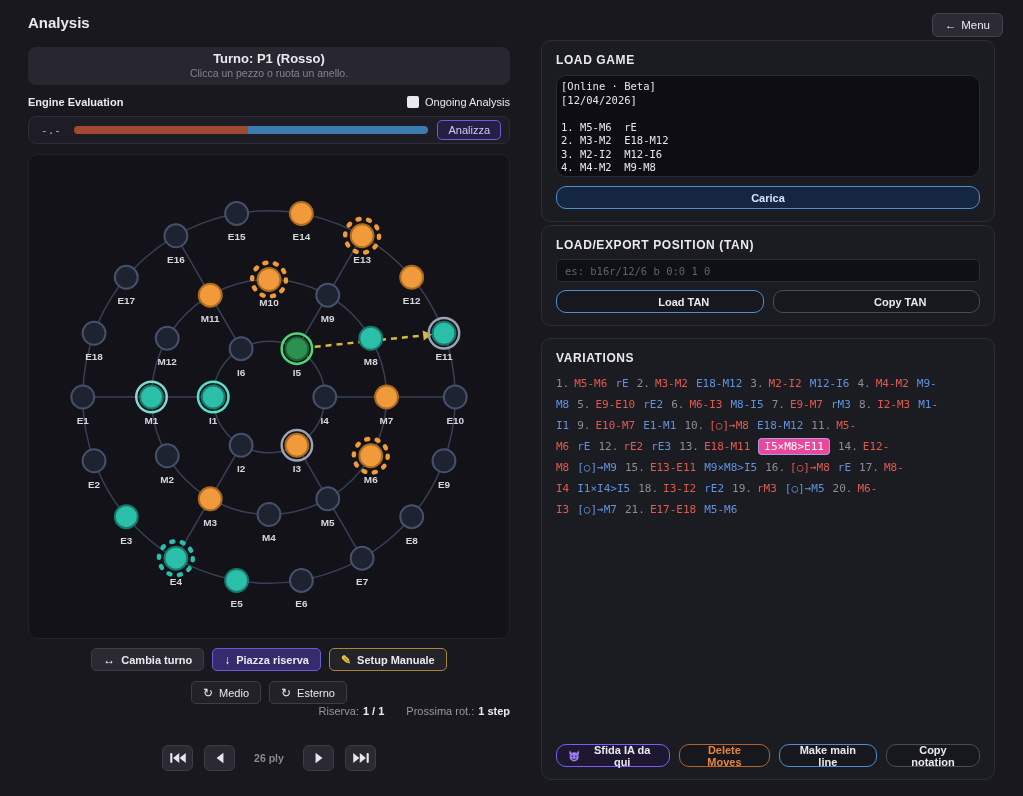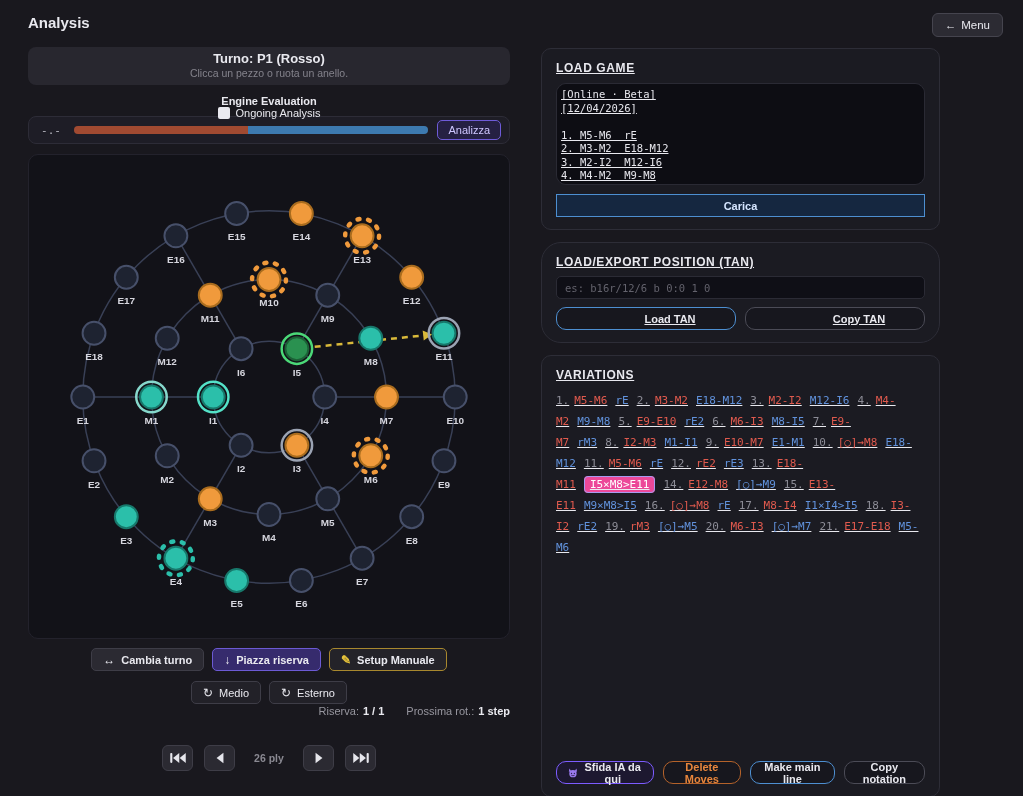--- a/index.html
+++ b/index.html
@@ -10,21 +10,21 @@
   .page-title { position:absolute; left:28px; top:14px; font-size:15px; font-weight:700; }
   .menu-btn { position:absolute; right:20px; top:13px; height:24px; padding:0 12px;
               background:#2c2b33; border:1px solid #45444e; border-radius:6px; color:#e9e9ef;
               font-size:11.5px; display:inline-flex; align-items:center; gap:5px; cursor:pointer; }
 
   .left-col { position:absolute; left:28px; top:47px; width:482px; }
   .turn-header { height:38px; background:#28272f; border-radius:8px; text-align:center; padding-top:4px; }
   .turn-title { font-size:13px; font-weight:700; }
   .turn-sub { font-size:10.5px; color:#84838c; margin-top:1px; }
 
-  .engine-row { margin-top:10px; display:flex; justify-content:space-between; align-items:center; height:14px;flex-direction:column; }
+  .engine-row { margin-top:10px; display:flex; justify-content:space-between; align-items:center; height:14px; }
   .engine-label { font-size:11px; font-weight:700; }
   .ongoing { display:flex; align-items:center; gap:6px; font-size:11px; }
   .checkbox { width:12px; height:12px; background:#e9e9ef; border-radius:2px; cursor:pointer; }
 
   .eval-row { margin-top:7px; height:28px; background:#1e1d26; border:1px solid #2d2c37;
               border-radius:8px; display:flex; align-items:center; padding:0 8px; gap:9px; }
   .eval-score { font-family:"DejaVu Sans Mono",monospace; font-size:11px; color:#b9b9c2; width:28px; text-align:center; }
   .eval-bar { flex:1; height:8px; border-radius:4px; overflow:hidden; display:flex; background:#2a2a33; }
   .eval-red { height:100%; }
   .eval-blue { height:100%; flex:1; }
@@ -49,37 +49,37 @@
   .status-row { margin-top:1px; text-align:right; font-size:11px; color:#97969f; height:14px; }
   .status-row b { color:#e9e9ef; margin-left:4px; }
   .status-gap { display:inline-block; width:22px; }
 
   .playback { margin-top:26px; display:flex; justify-content:center; align-items:center; gap:11px; }
   .pb-btn { width:31px; height:26px; background:#2b2a32; border:1px solid #3e3d47; border-radius:6px;
             display:flex; align-items:center; justify-content:center; cursor:pointer; }
   .pb-btn svg { fill:#e6e6ec; }
   .ply { font-size:10.5px; color:#8a8992; width:46px; text-align:center;font-weight:bold; }
 
-  .right-col { position:absolute; left:541px; top:48px; width:399px;text-decoration:underline; }
+  .right-col { position:absolute; left:541px; top:40px; width:454px; }
   .panel { background:#1b1b22; border:1px solid #2d2d37; border-radius:10px; padding:12px 14px; }
   .panel-title { font-size:12px; font-weight:700; letter-spacing:0.6px; }
 
   .game-box { margin-top:8px; width:100%; height:102px; background:#0d0d13; border:1px solid #2a2a34;
               border-radius:10px; color:#e6e6ec; font-family:"DejaVu Sans Mono",monospace; font-size:10.5px;
               line-height:13.5px; padding:4px 4px; resize:none; white-space:pre; overflow-y:scroll;
               overflow-x:hidden; display:block; }
   .game-box::-webkit-scrollbar { width:13px; }
   .game-box::-webkit-scrollbar-track { background:#17171e; border-left:1px solid #26262f; }
   .game-box::-webkit-scrollbar-thumb { background:#4e4e59; }
   .game-box::-webkit-scrollbar-button { height:11px; background:#23232c; }
 
-  .btn-wide { margin-top:9px; width:100%; height:23px; border-radius:0; border:1.5px solid #4d8fd1;
+  .btn-wide { margin-top:9px; width:100%; height:23px; border-radius:10px; border:1.5px solid #4d8fd1;
               background:#152740; color:#d6e6ff; font-size:11px; font-weight:700; cursor:pointer; }
 
-  .tan-panel { margin-top:12px;border-radius:20px; }
+  .tan-panel { margin-top:3px; }
   .tan-input { margin-top:7px; width:100%; height:23px; background:#0f0f16; border:1px solid #2b2b35;
                border-radius:5px; color:#e6e6ec; font-family:"DejaVu Sans Mono",monospace; font-size:10.5px;
                padding:0 8px; }
   .tan-input::placeholder { color:#63626c; }
   .tan-btn-row { margin-top:8px; display:flex; gap:9px; }
   .pill { flex:1; height:23px; border-radius:10px; background:#17171e; color:#e9e9ef; font-size:11px;
           font-weight:700; cursor:pointer;padding-left:48px; }
   .pill-blue { border:1.5px solid #4d8fd1; }
   .pill-gray { border:1.5px solid #4b4b56; }
 

